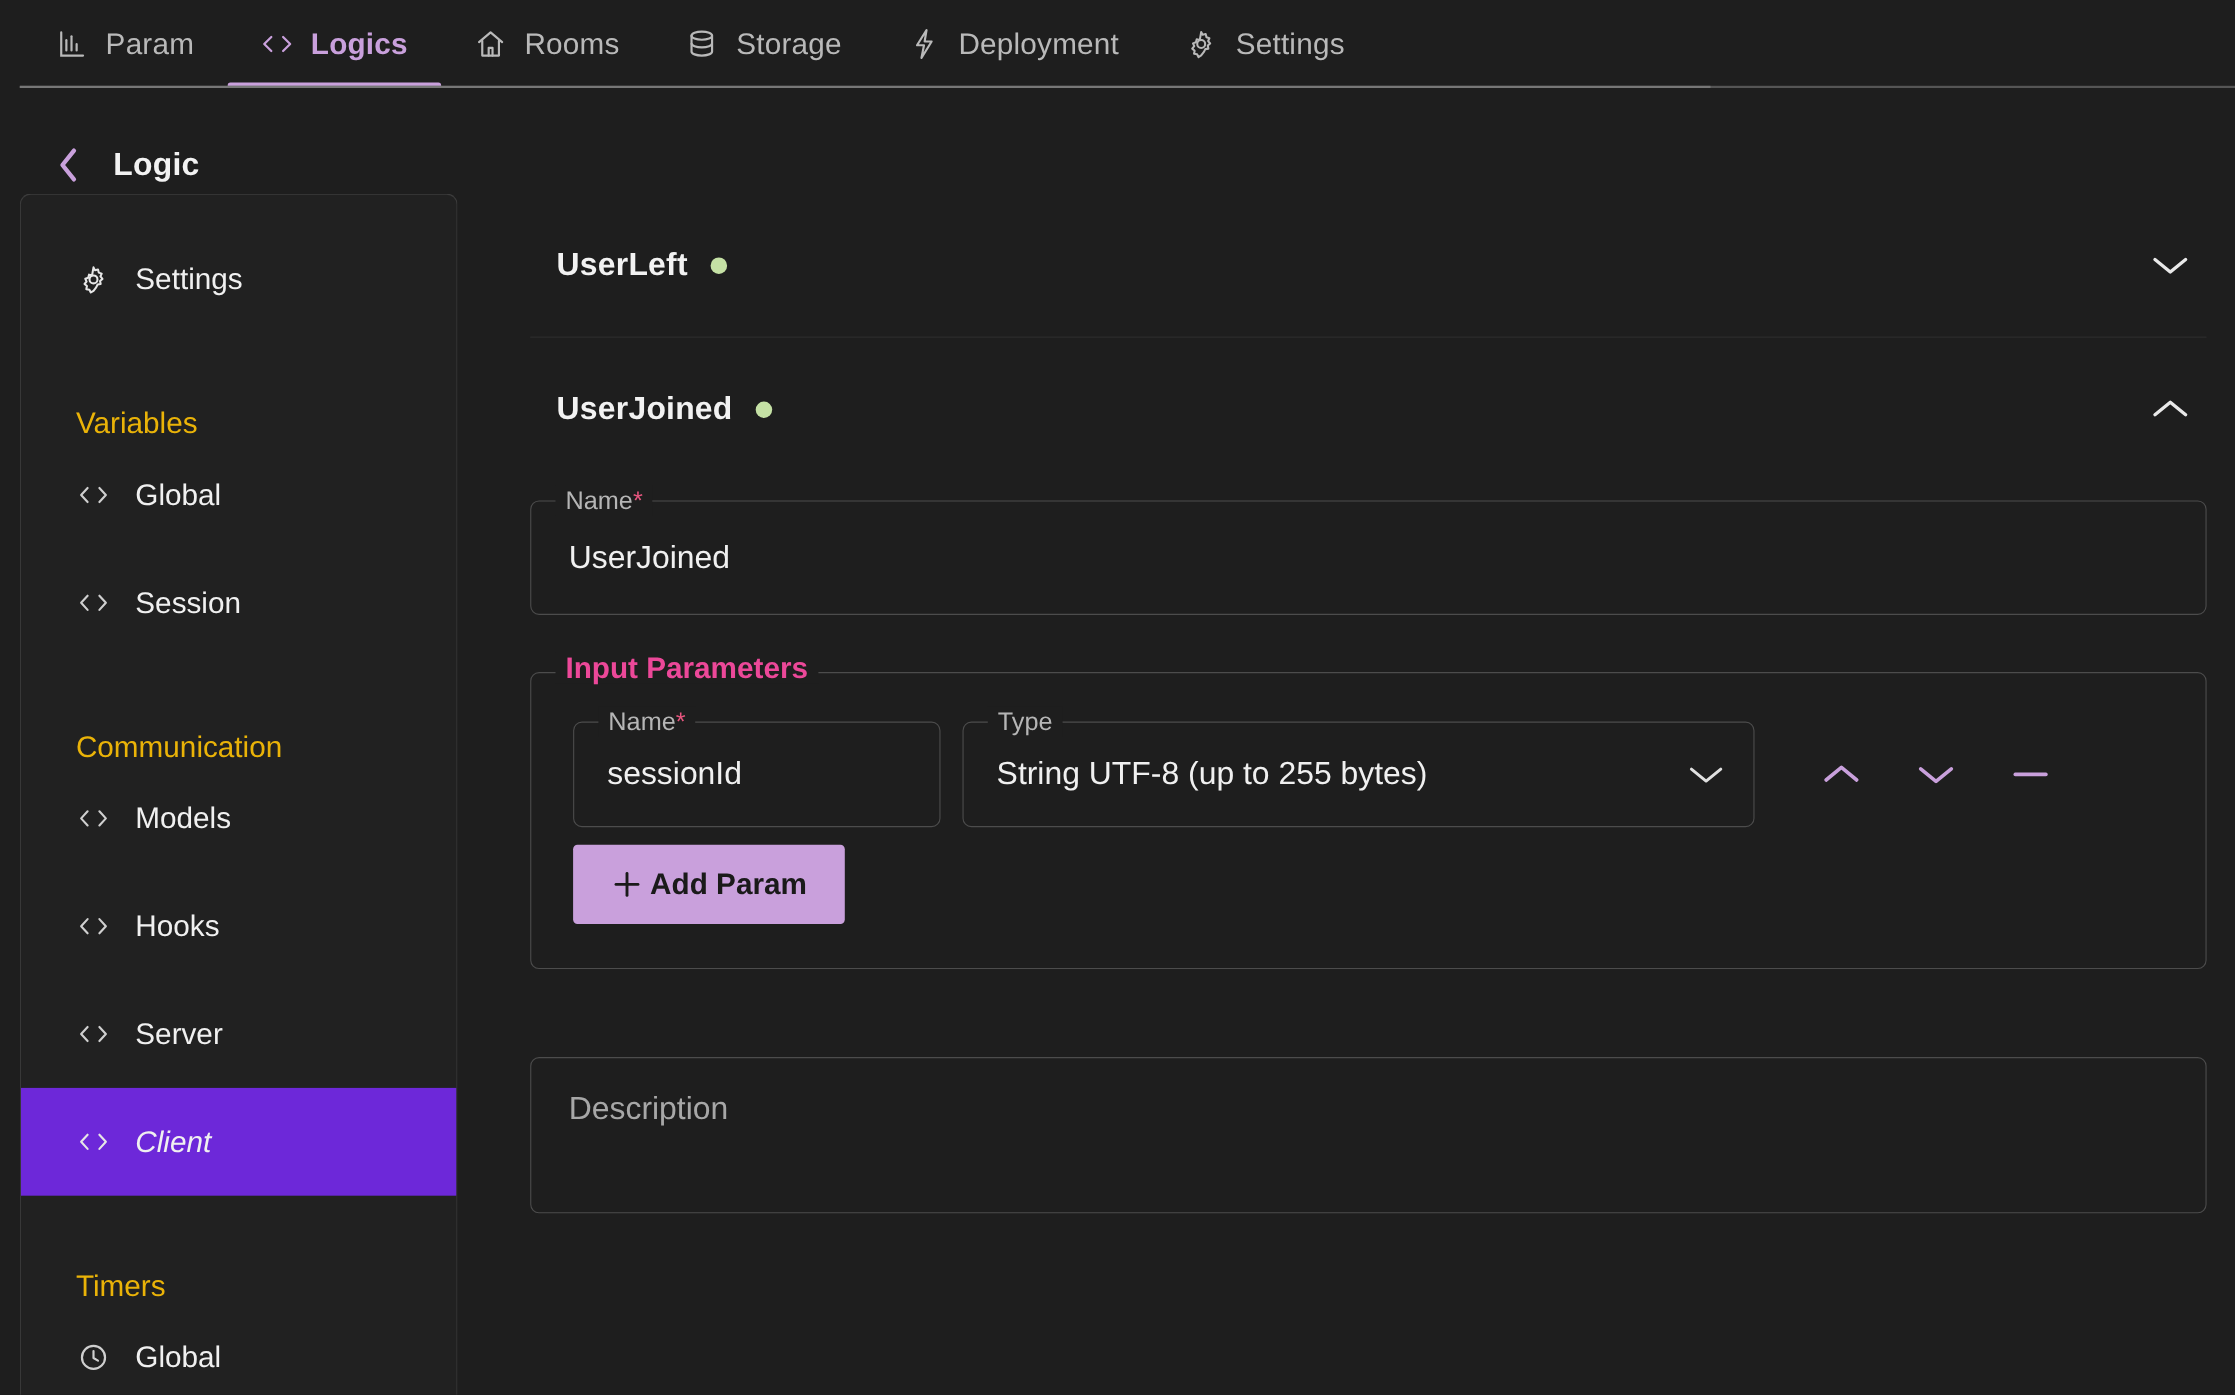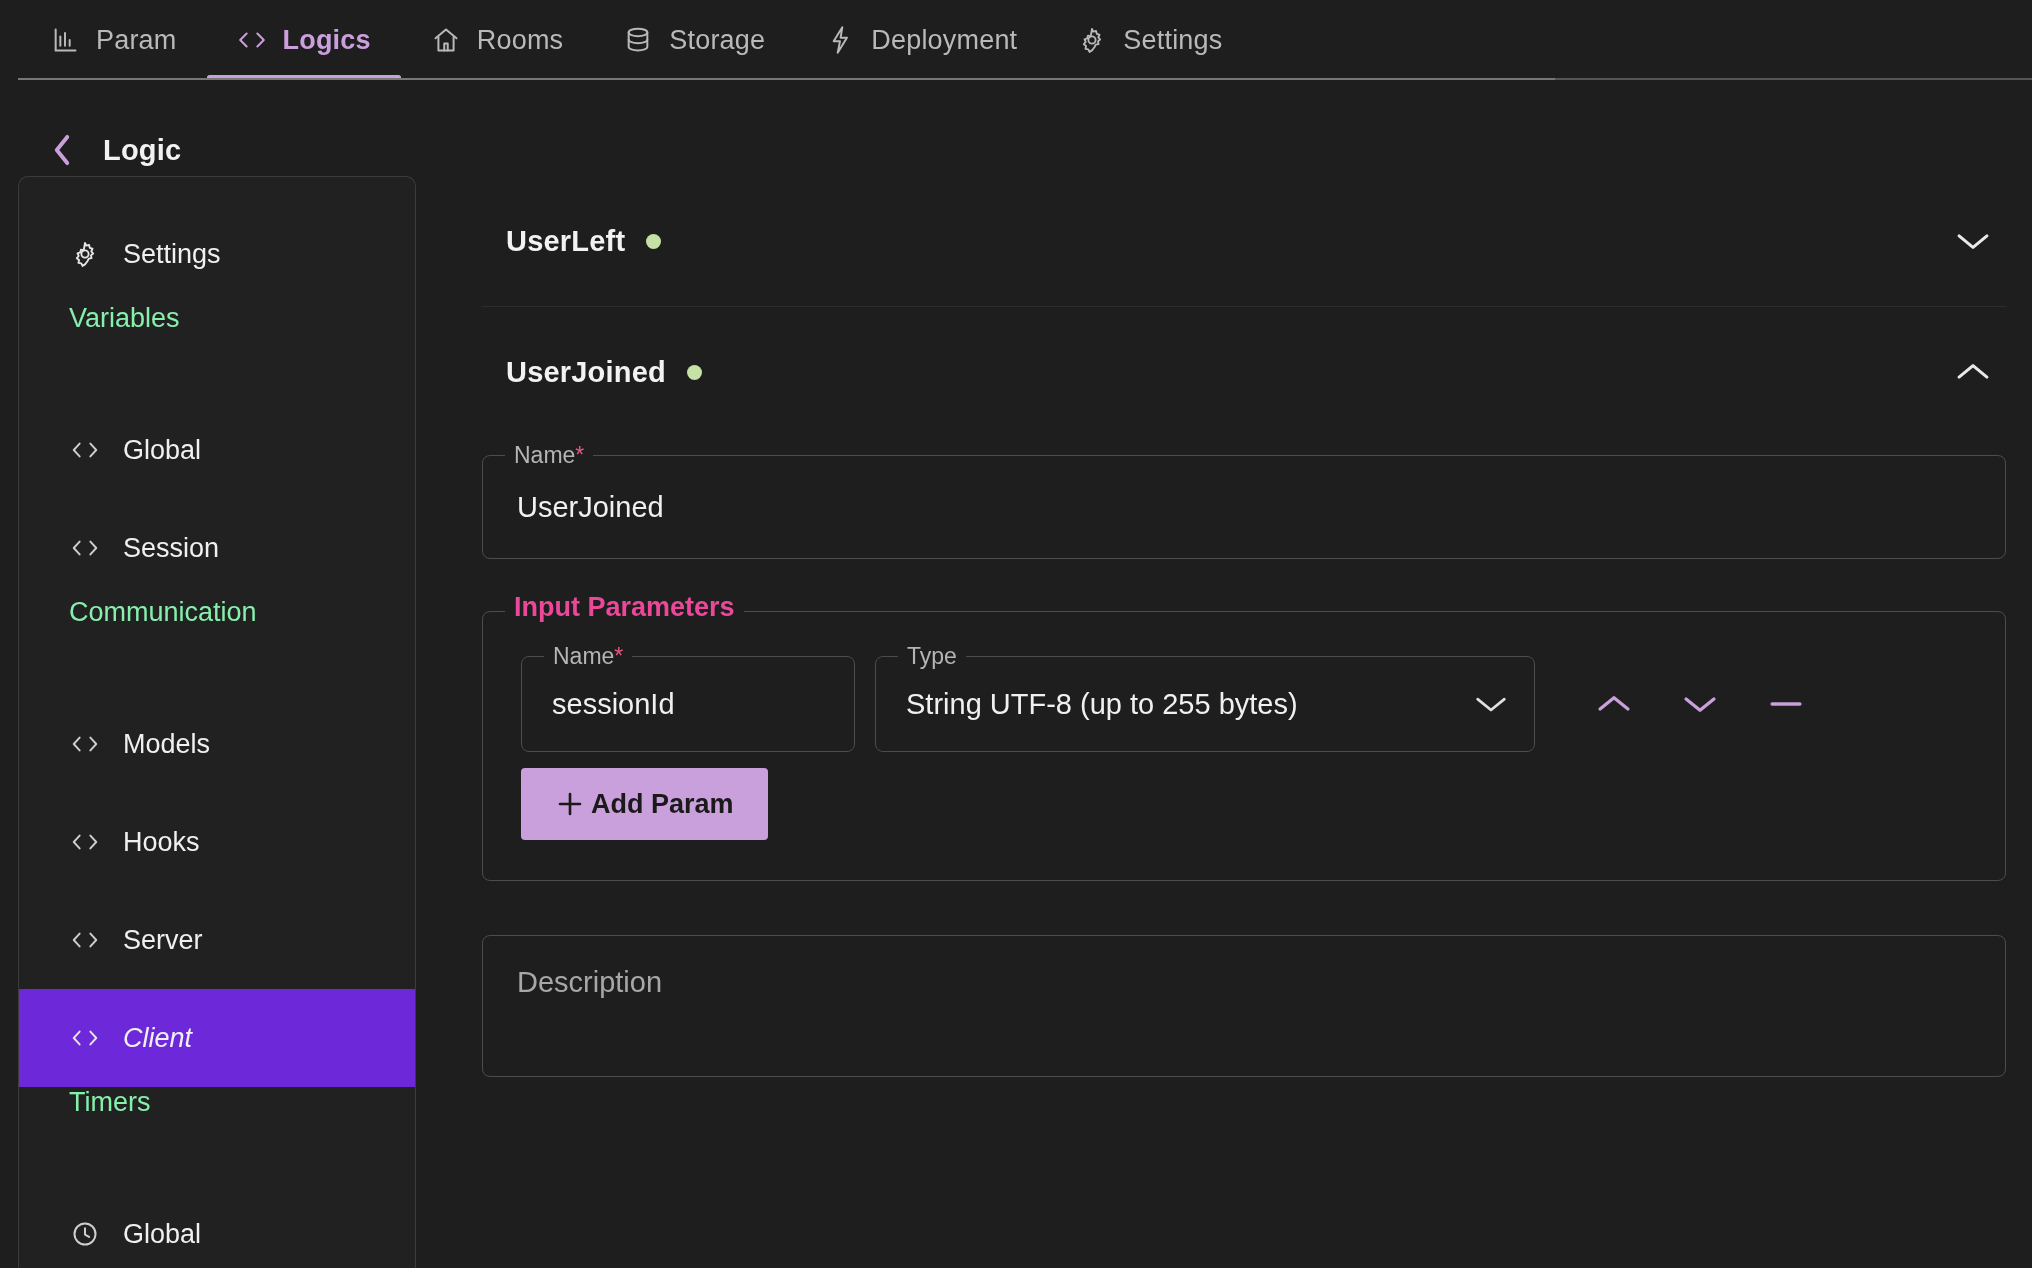--- a/index.html
+++ b/index.html
@@ -88,25 +88,25 @@
     gap: 22px;
     height: 98px;
     padding: 0 50px;
     font-size: 27px;
     color: #f0f0f0;
     cursor: pointer;
   }
   .side-item.sel { background: #6d28d9; font-style: italic; }
   .side-group {
     display: flex;
-    align-items: flex-start;
+    align-items: flex-end;
     height: 98px;
     padding: 0 50px;
     font-size: 27px;
-    color: #86efac;
+    color: #eab308;
   }
   .side-item .sicon { display: flex; align-items: center; justify-content: center; width: 32px; }
 
   
   #main { flex: 1; padding-left: 66px; padding-right: 26px; }
 
   .acc {
     border-bottom: 1px solid #2d2d2d;
   }
   .acc-head {
@@ -156,21 +156,21 @@
     color: #f0f0f0;
   }
   .ph { color: #a7a7a7; }
 
   #namefield { margin-top: 18px; height: 104px; display: flex; align-items: center; padding: 0 34px; }
 
   #paramsfs { margin-top: 52px; padding: 44px 38px 40px 38px; }
 
   .prow { display: flex; align-items: center; gap: 20px; }
   #pname { width: 334px; height: 96px; display: flex; align-items: center; padding: 0 30px; }
-  #ptype { width: 660px; height: 96px; display: flex; align-items: center; padding: 0 26px 0 30px; }
+  #ptype { width: 720px; height: 96px; display: flex; align-items: center; padding: 0 26px 0 30px; }
   #ptype .tv { flex: 1; }
   #ptype .dchev { display: flex; align-items: center; cursor: pointer; }
 
   .iconbtn {
     width: 66px; height: 66px;
     display: flex; align-items: center; justify-content: center;
     cursor: pointer;
     border-radius: 50%;
   }
   .mleft { margin-left: 26px; }
@@ -185,21 +185,21 @@
     background: #c9a0dc;
     color: #1a1a1a;
     border: none;
     border-radius: 4px;
     font-family: "Liberation Sans", sans-serif;
     font-size: 27px;
     font-weight: 700;
     cursor: pointer;
   }
 
-  #descfs { margin-top: 54px; height: 142px; padding: 30px 34px; }
+  #descfs { margin-top: 80px; height: 142px; padding: 30px 34px; }
   #descfs .val { font-size: 29px; }
 </style>
 </head>
 <body>
 
 <div id="topbar">
 
   <div class="tab">
     <span class="ticon">
       <svg width="28" height="28" viewBox="0 0 24 24" fill="none" stroke="#b9b9b9" stroke-width="1.7" stroke-linecap="round">

